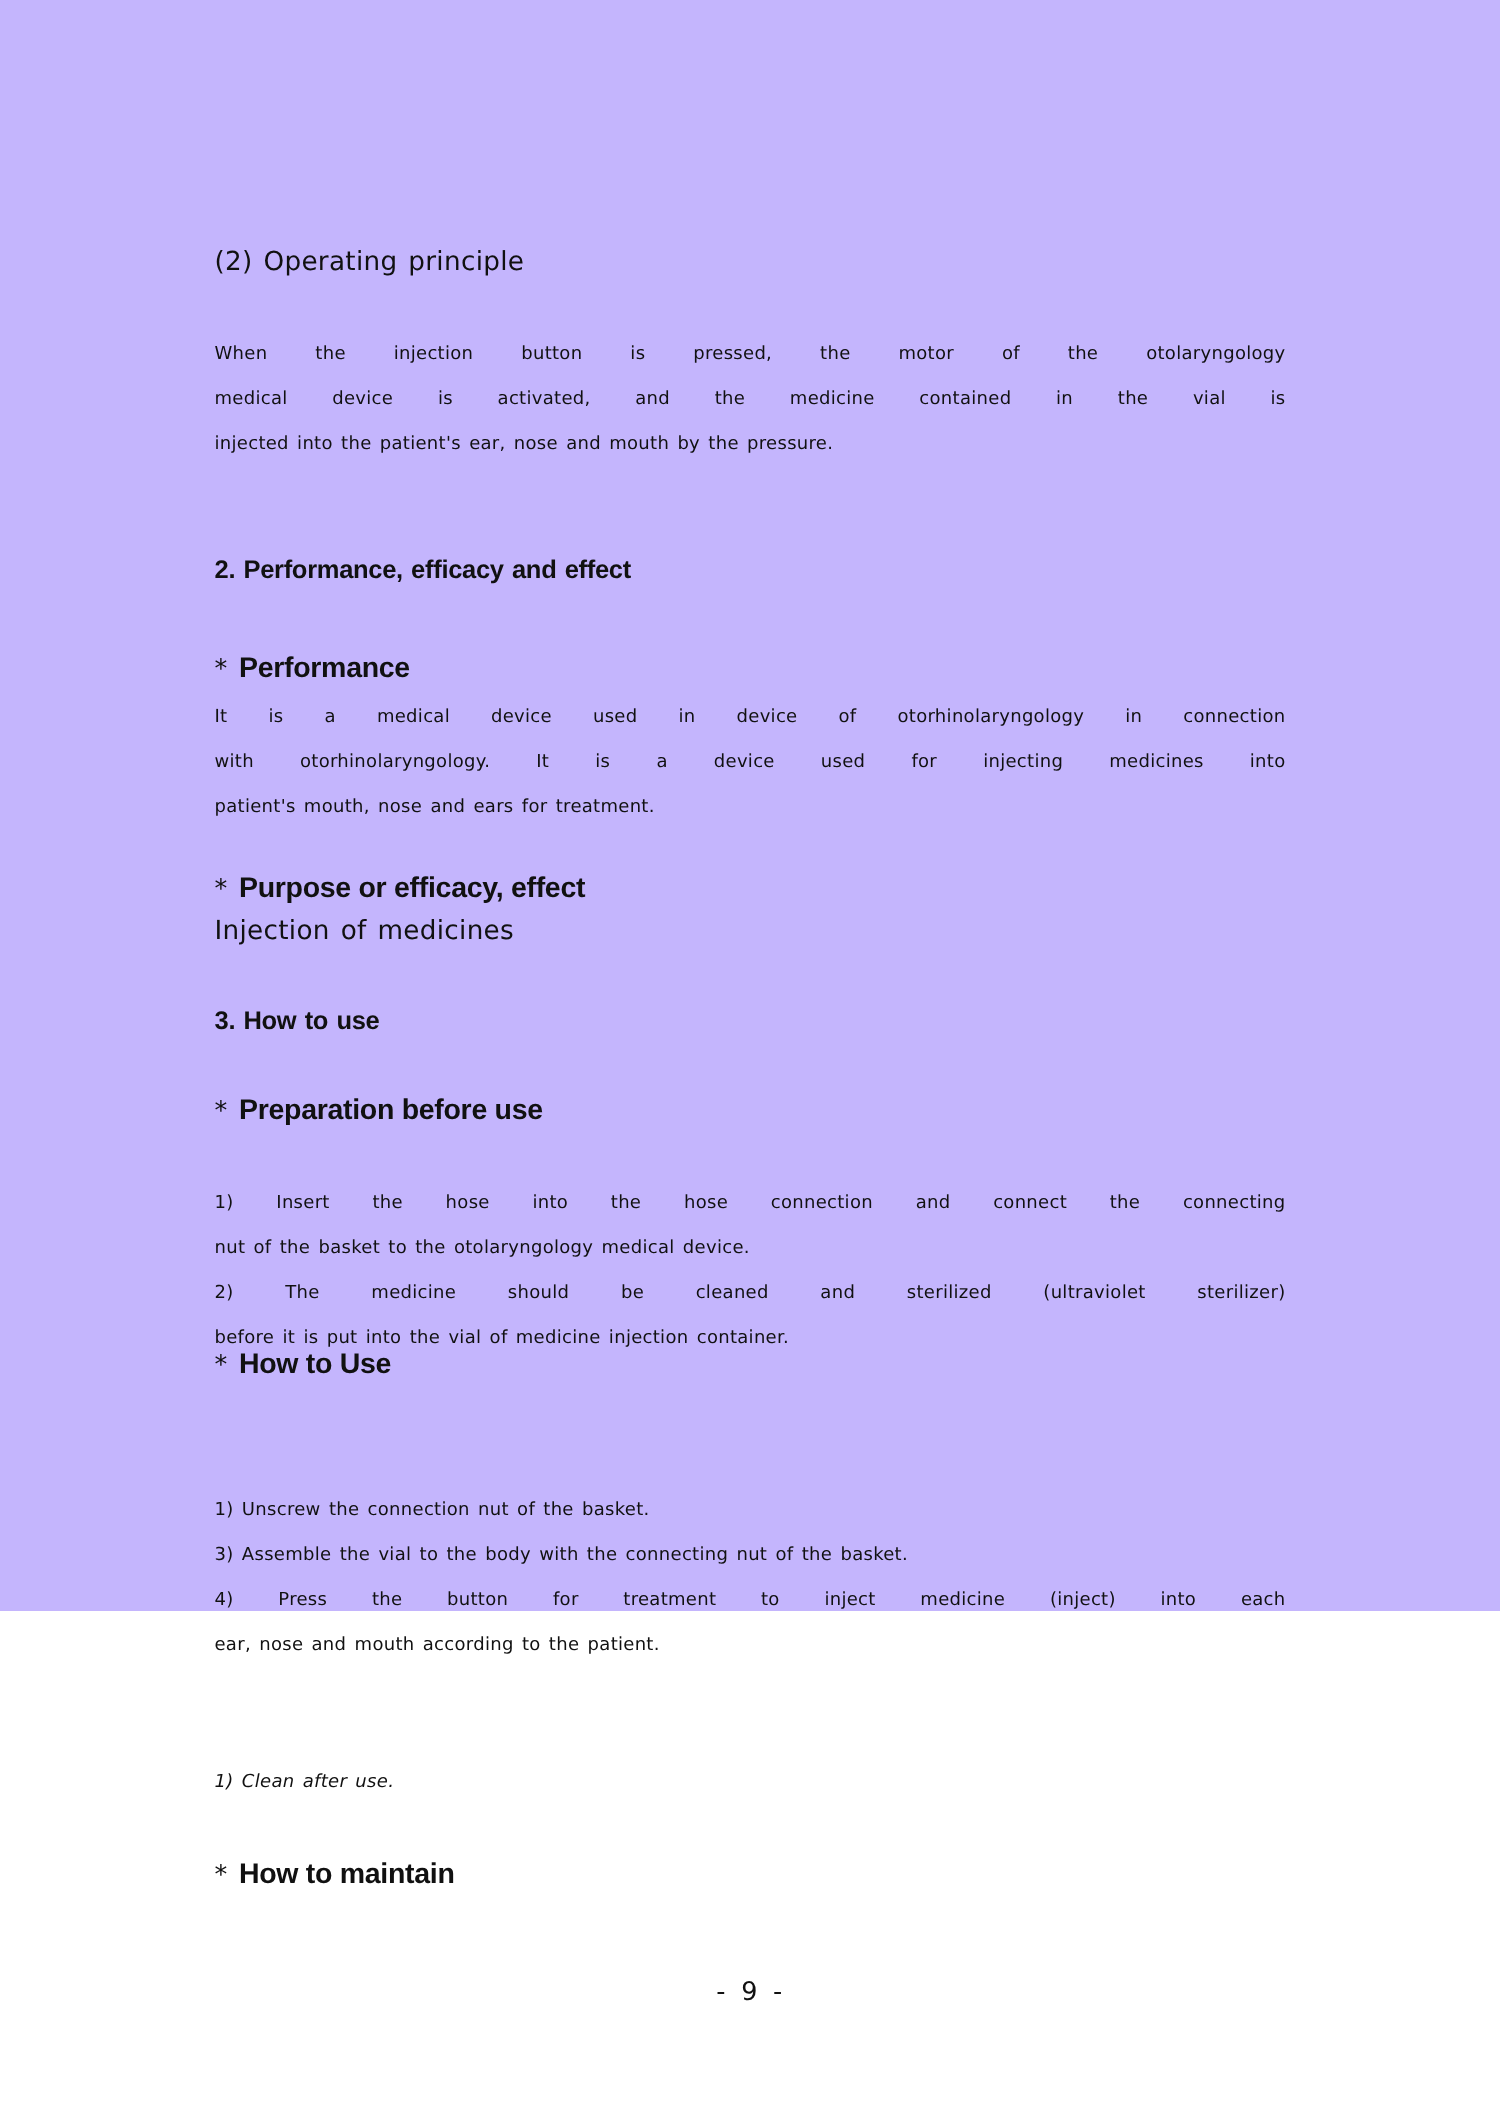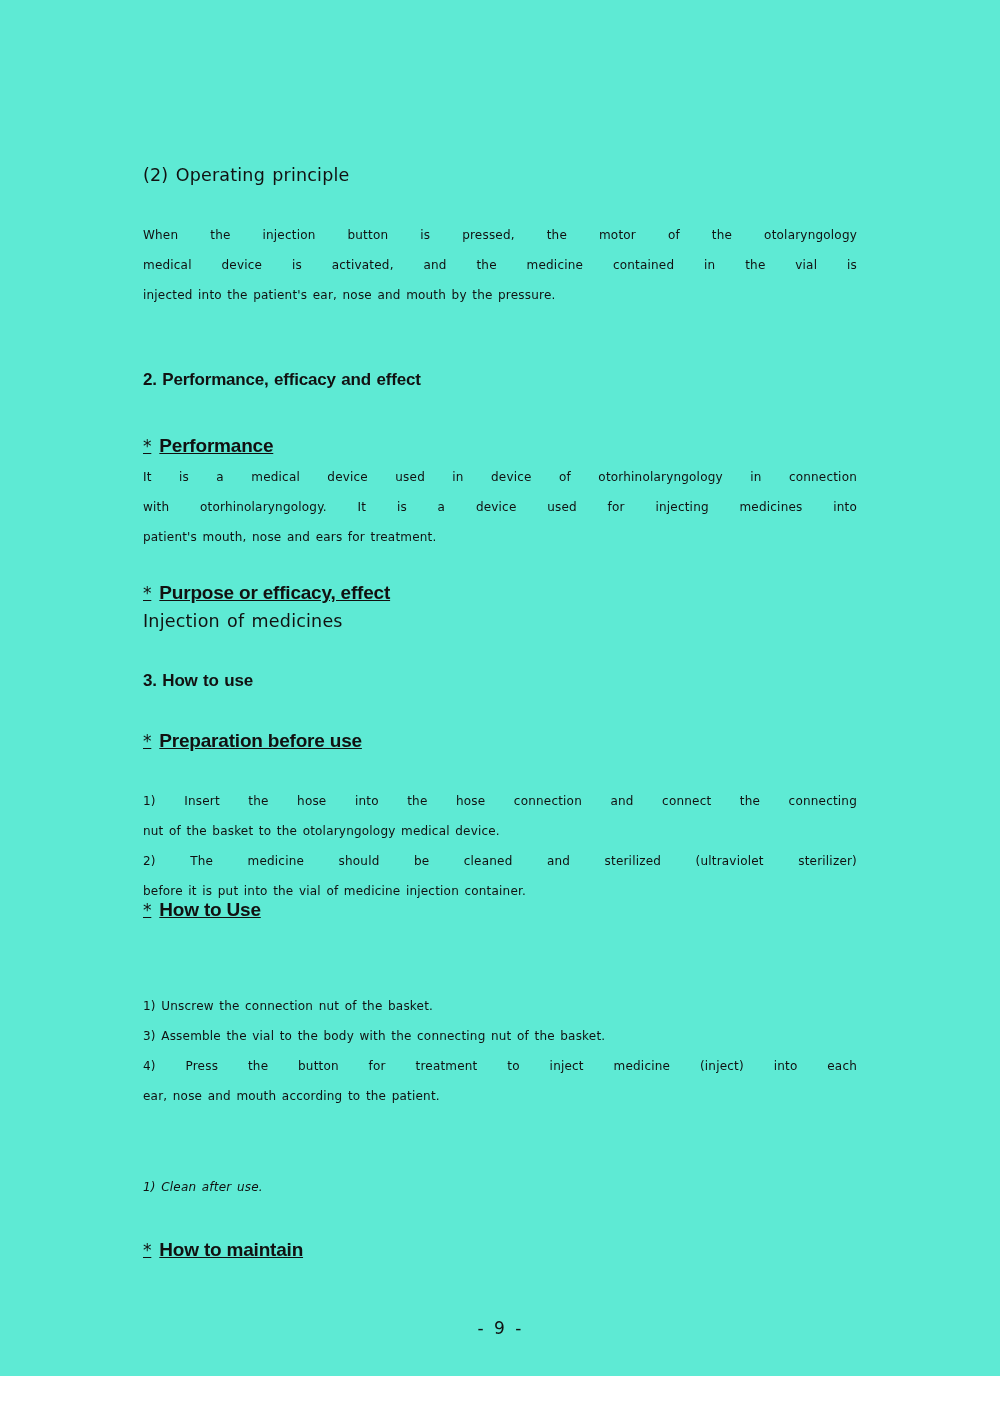--- a/index.html
+++ b/index.html
@@ -12,22 +12,22 @@
       height: 1414px;
       position: relative;
       overflow: hidden;
       font-family: "DejaVu Sans", sans-serif;
       color: #111111;
     }
     .page {
       position: absolute;
       left: 0; top: 0;
       width: 1000px;
-      height: 1376px;
-      background: #5eead4;
+      height: 1074px;
+      background: #c4b5fd;
     }
     .block {
       position: absolute;
       left: 143px;
       width: 714px;
     }
     .para {
       font-size: 12px;
       line-height: 30px;
       letter-spacing: 0.2px;
@@ -49,21 +49,20 @@
       line-height: 28px;
       letter-spacing: -0.2px;
       word-spacing: 1px;
     }
     .h2 {
       font-family: "Liberation Sans", sans-serif;
       font-weight: bold;
       font-size: 19px;
       line-height: 26px;
       letter-spacing: -0.2px;
-      text-decoration: underline;
     }
     .h2 .star {
       font-family: "DejaVu Sans", sans-serif;
       font-weight: normal;
       font-size: 17px;
       margin-right: 8px;
     }
     .plain {
       font-size: 17.5px;
       line-height: 28px;

